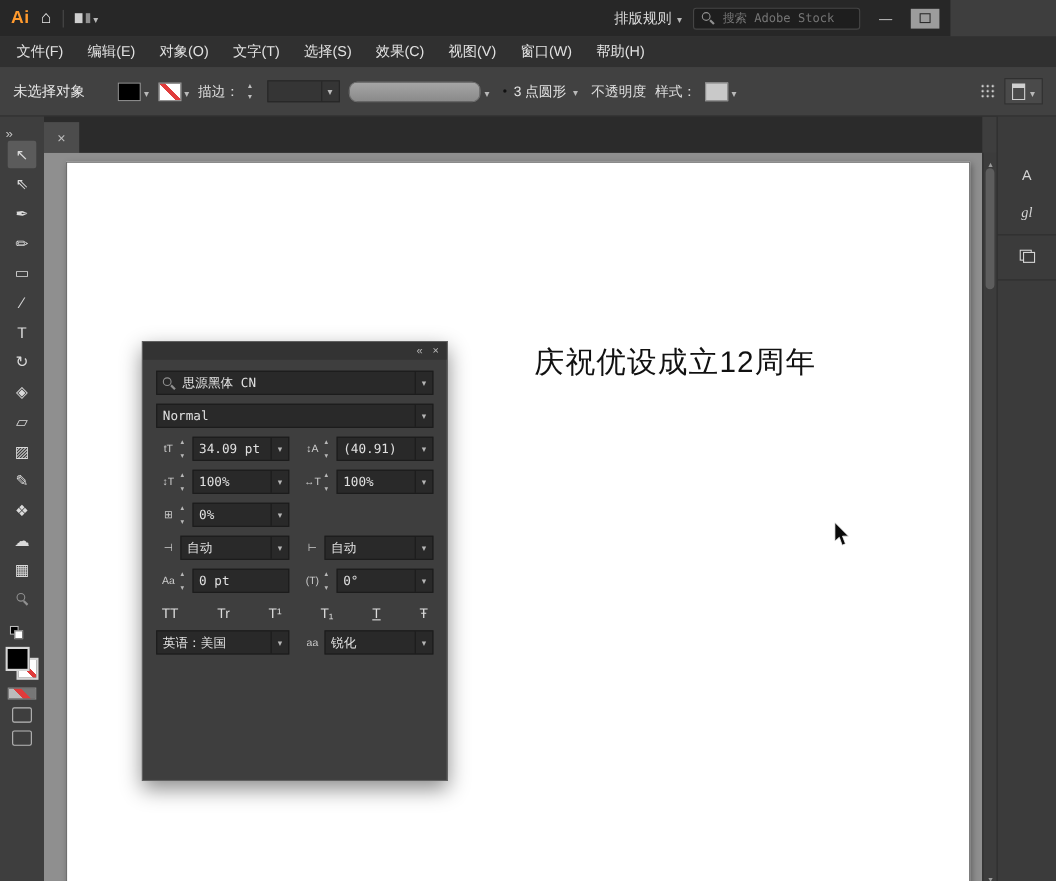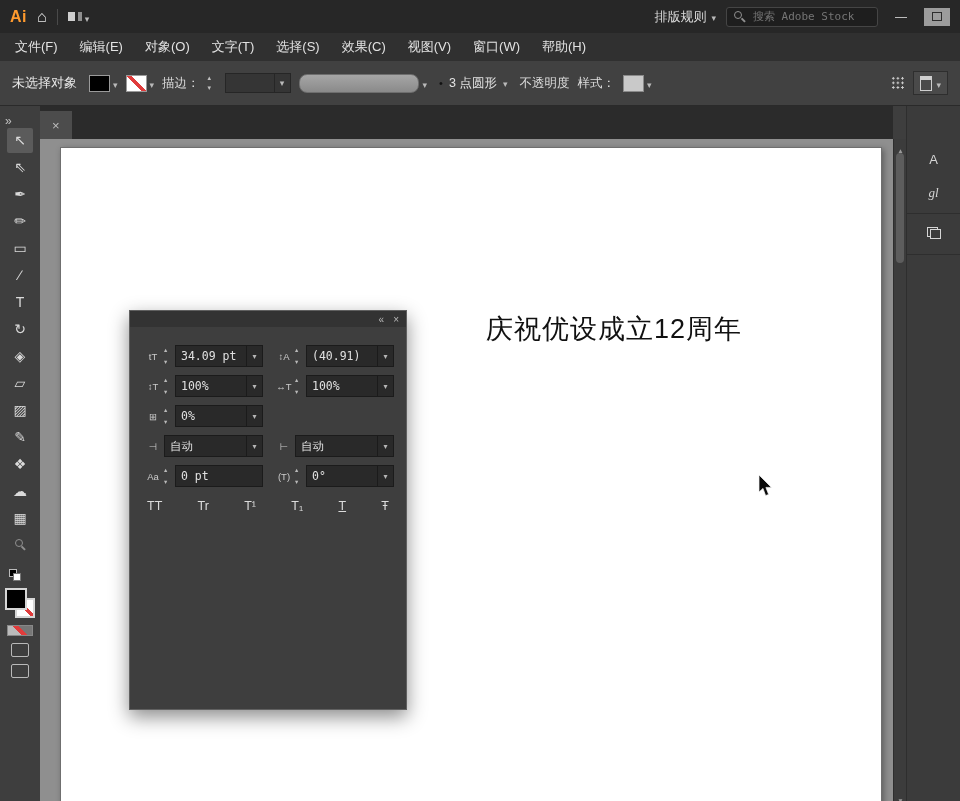--- a/index.html
+++ b/index.html
@@ -1,19 +1,19 @@
 <!DOCTYPE html>
 <html><head>
 <meta charset="utf-8">
 <style>
   html,body{margin:0;padding:0;width:960px;height:801px;overflow:hidden;background:#3e3e3e;
     font-family:"Liberation Sans",sans-serif;-webkit-font-smoothing:antialiased;}
   .caret::before{content:"▾";font-size:9px;color:#b9b9b9;line-height:1;}
   
-  .topbar{position:absolute;left:0;top:0;width:960px;height:33px;background:#272727;
+  .topbar{position:absolute;left:0;top:0;width:864px;height:33px;background:#272727;
     display:flex;align-items:center;gap:10px;padding:0 10px;box-sizing:border-box;}
   .logo{color:#ff9a2e;font-weight:bold;font-size:16px;letter-spacing:.5px;}
   .tb-icon{color:#e6e6e6;font-size:16px;}
   .tb-sep{width:1px;height:16px;background:#4a4a4a;}
   .tb-grid{display:flex;align-items:center;gap:3px;}
   .tb-grid .sq{display:inline-block;width:7px;height:9px;background:#cfcfcf;}
   .tb-grid .sq.s2{width:4px;height:9px;background:#8f8f8f;}
   .tb-spacer{flex:1;}
   .workspace{display:flex;align-items:center;gap:5px;color:#dcdcdc;font-size:13px;}
   .searchbox{display:flex;align-items:center;gap:6px;background:#1e1e1e;border:1px solid #454545;
@@ -30,21 +30,21 @@
   .winbtn.restore{background:#9c9c9c;}
   .rest-sq{width:8px;height:7px;border:1.5px solid #2c2c2c;display:inline-block;}
   
   .menubar{position:absolute;left:0;top:33px;width:960px;height:28px;background:#303030;
     display:flex;align-items:center;padding:0 4px;box-sizing:border-box;}
   .menu-item{color:#e2e2e2;font-size:13px;padding:0 11px;line-height:28px;}
   
   .controlbar{position:absolute;left:0;top:61px;width:960px;height:45px;background:#414141;
     border-bottom:1px solid #2a2a2a;display:flex;align-items:center;gap:8px;padding:0 12px;
     box-sizing:border-box;}
-  .cb-status{color:#e8e8e8;font-size:13px;margin-right:4px;}
+  .cb-status{color:#e8e8e8;font-size:13px;margin-right:22px;}
   .cb-swatch{background:none;border:0;display:flex;align-items:center;gap:3px;padding:0;}
   .fillsq{width:19px;height:15px;background:#000;border:1px solid #9a9a9a;display:inline-block;}
   .strokesq{width:19px;height:15px;border:1px solid #9a9a9a;display:inline-block;
     background:linear-gradient(45deg,#fff 42%,#e03c3c 42%,#e03c3c 58%,#fff 58%);}
   .stylesq{width:19px;height:15px;background:#c9c9c9;border:1px solid #8a8a8a;display:inline-block;}
   .cb-label{color:#dedede;font-size:12.5px;white-space:nowrap;}
   .cb-label.u{text-underline-offset:2px;}
   .stepper{position:relative;width:9px;height:14px;display:inline-block;flex:none;}
   .stepper::before{content:"▴";position:absolute;top:-2px;left:0;font-size:7px;color:#c0c0c0;}
   .stepper::after{content:"▾";position:absolute;bottom:-2px;left:0;font-size:7px;color:#c0c0c0;}
@@ -279,20 +279,29 @@
     <div class="canvas">
       <div class="artboard">
         <div class="sample">庆祝优设成立12周年</div>
 
         <div class="charpanel">
           <div class="cp-title">
             <span>«</span>
             <span>×</span>
           </div>
           <div class="cp-body">
+            <div class="field wide">
+              <span class="lens dark"></span>
+              <span class="val">思源黑体 CN</span>
+              <span class="dd"></span>
+            </div>
+            <div class="field wide">
+              <span class="val">Normal</span>
+              <span class="dd"></span>
+            </div>
 
             <div class="cp-row">
               <div class="ctrl">
                 <span class="ic">tT</span>
                 <span class="st"></span>
                 <div class="field">
                     <span class="val">34.09 pt</span>
                     <span class="dd"></span>
                   </div>
               </div>
@@ -375,20 +384,35 @@
 
             <div class="case-row">
               <button class="case-btn">TT</button>
               <button class="case-btn">Tr</button>
               <button class="case-btn">T¹</button>
               <button class="case-btn">T₁</button>
               <button class="case-btn underline">T</button>
               <button class="case-btn">Ŧ</button>
             </div>
 
+            <div class="cp-row">
+              <div class="ctrl">
+                <div class="field">
+                    <span class="val">英语：美国</span>
+                    <span class="dd"></span>
+                  </div>
+              </div>
+              <div class="ctrl">
+                <span class="ic">aa</span>
+                <div class="field">
+                    <span class="val">锐化</span>
+                    <span class="dd"></span>
+                  </div>
+              </div>
+            </div>
           </div>
         </div>
       </div>
 
       <svg class="cursor" width="15" height="22" viewBox="0 0 15 22">
         <polygon points="1,0 1,17 5,13.4 7.6,20.6 10.6,19.4 7.9,12.4 13.4,12.4" fill="#0a0a0a" stroke="#f5f5f5" stroke-width="0.7"></polygon>
       </svg>
     </div>
   </div>
 

